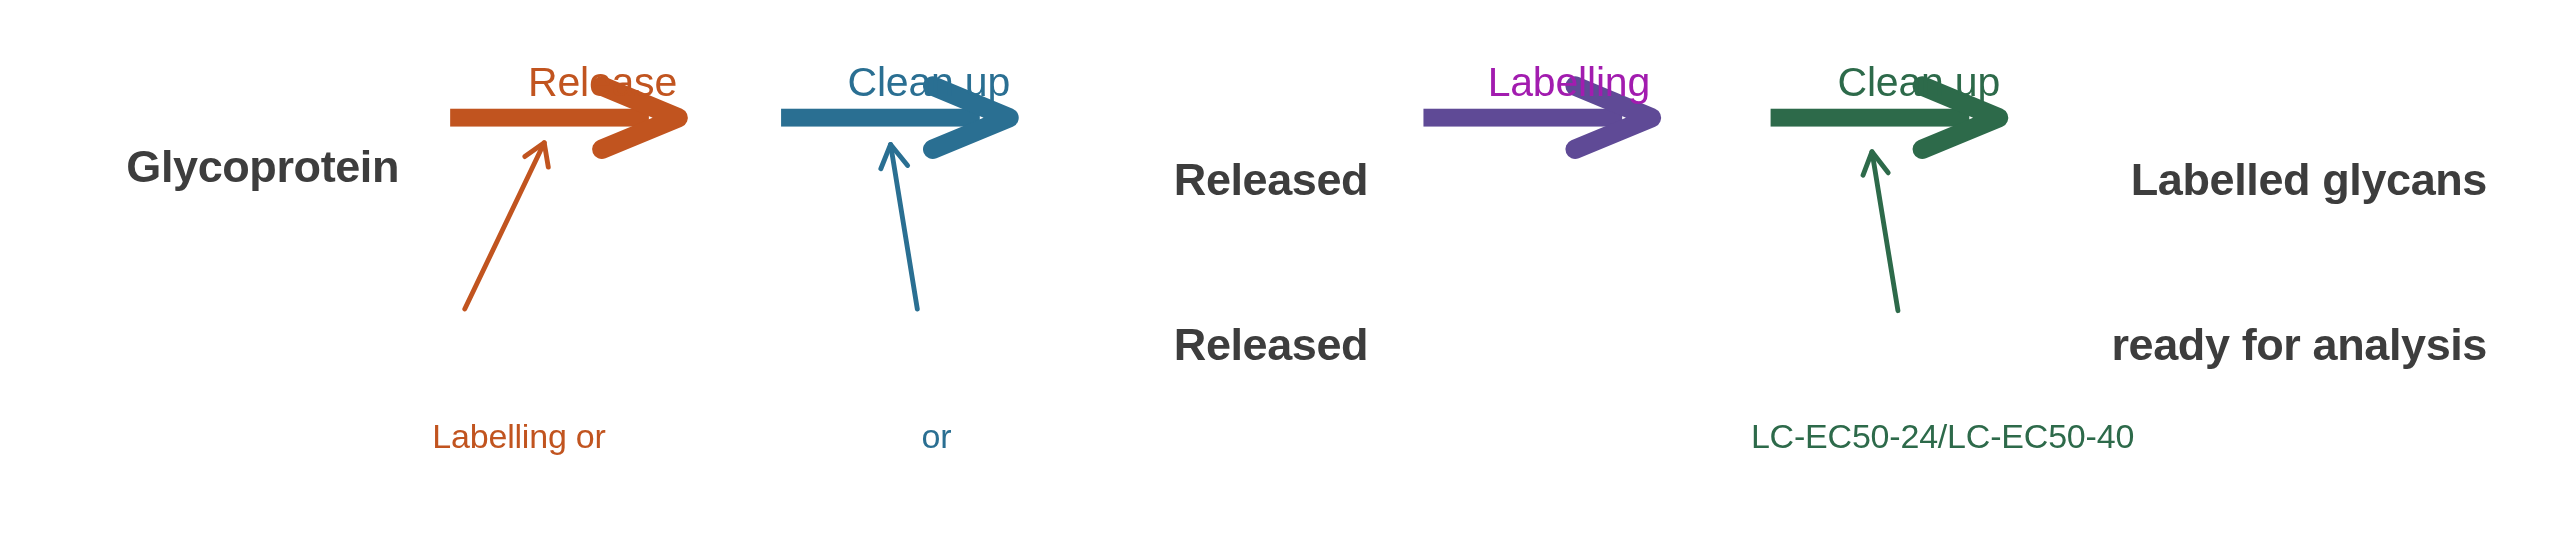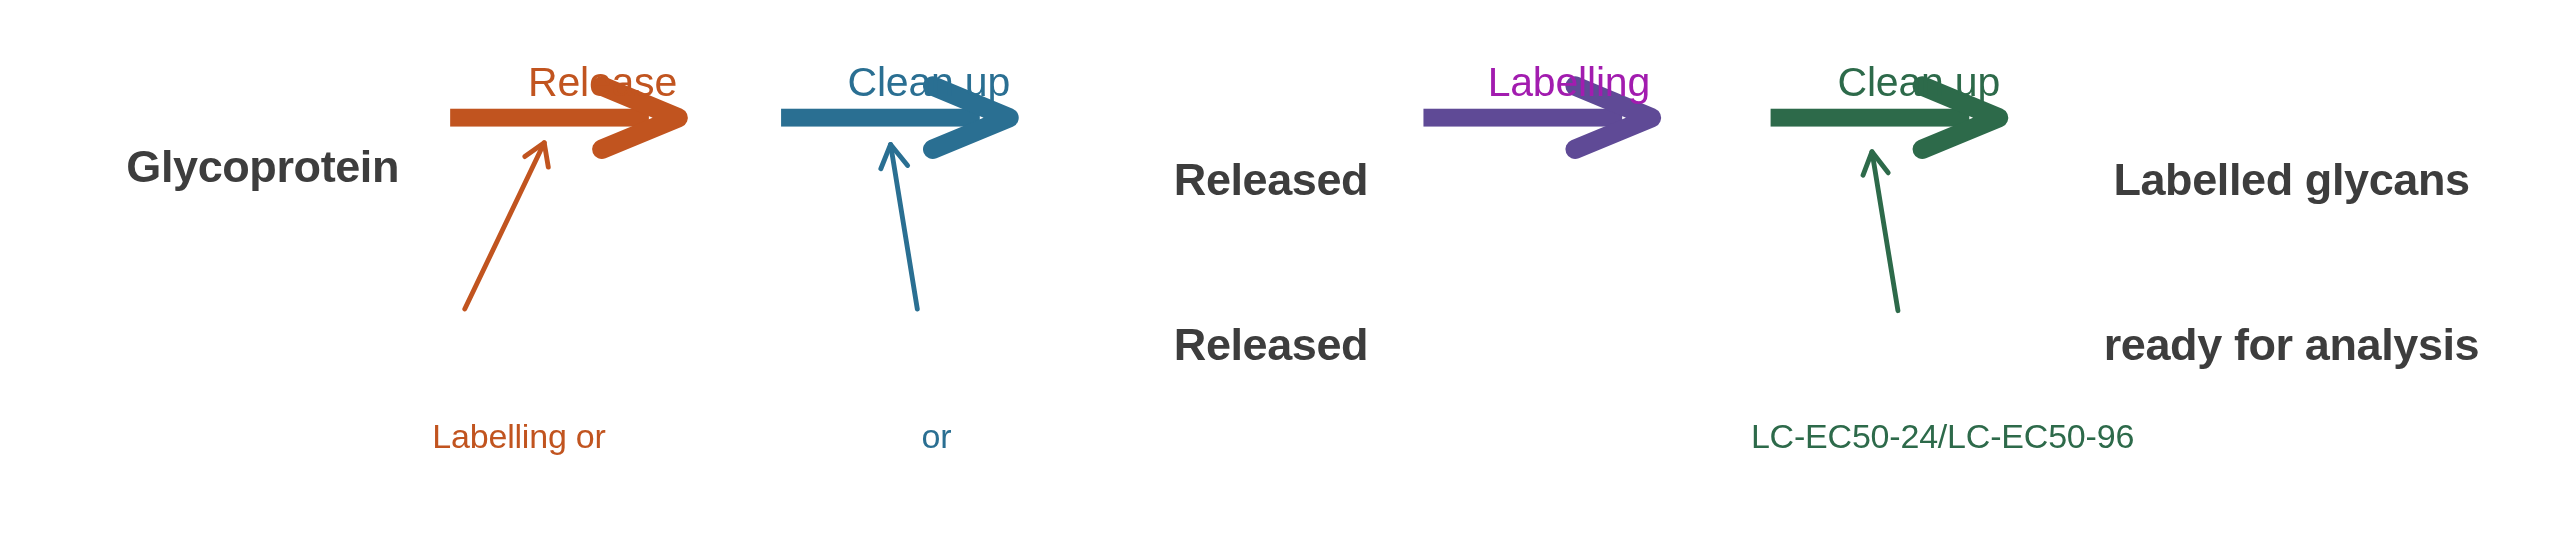--- a/index.html
+++ b/index.html
@@ -129,24 +129,24 @@
   </div>
 
   <div class="abs step-label" style="left:1399px; top:14.6px; width:251px; color:#a21caf;">
     <span>Labelling</span>
   </div>
 
   <div class="abs step-label" style="left:1740px; top:14.6px; width:260px; color:#2d6a4a;">
     <span>Clean up</span>
   </div>
   <div class="abs note-text" style="left:1602px; top:324px; width:681px; color:#2d6a4a;">
-    <div>LC-EC50-24/LC-EC50-96</div>
+    <div>LC-EC50-24/LC-EC50-40</div>
     <div>or other alternative clean up</div>
     
   </div>
 
-  <div class="abs node-label" style="left:1992px; top:42px; width:503px;">
+  <div class="abs node-label" style="left:1936px; top:42px; width:503px;text-align:right;">
     <div>Labelled glycans</div>
     <div>ready for analysis</div>
   </div>
 
 </div>
 
 
 </body></html>

